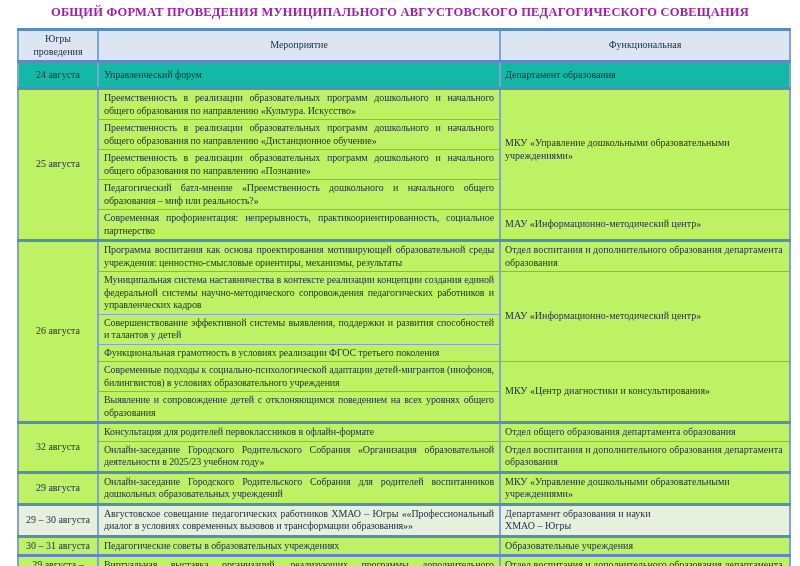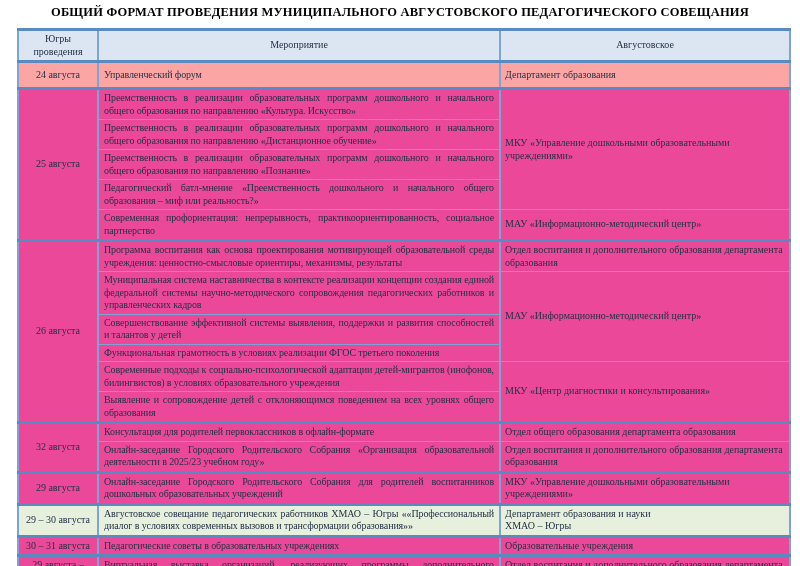--- a/index.html
+++ b/index.html
@@ -2,21 +2,21 @@
 <html><head>
 <meta charset="utf-8">
 <style>
   html,body{margin:0;padding:0;background:#ffffff;width:800px;height:566px;overflow:hidden;}
   body{font-family:"Liberation Serif","DejaVu Serif",serif;color:#243247;}
   .page-title{
     margin:5px 10px 8px 10px;
     text-align:center;
     font-size:12.5px;
     font-weight:bold;
-    color:#000000;
+    color:#a21caf;
     letter-spacing:0.2px;
   }
   table.schedule{
     border-collapse:collapse;
     table-layout:fixed;
     width:772px;
     margin-left:17px;
     border:2px solid #5a8bc0;
   }
   col.c1{width:80px;}
@@ -34,41 +34,41 @@
   thead, tbody{border-top:3px solid #5a8bc0;border-bottom:3px solid #5a8bc0;}
   thead th{
     background:#dce6f2;
     font-weight:normal;
     text-align:center;
     height:16px;
   }
   td.c-date{text-align:center;white-space:pre-line;}
   td.c-event{text-align:justify;padding:2px 5px;letter-spacing:-0.12px;font-size:10px;}
   td.c-resp{white-space:pre-line;}
-  tbody.bg-blue td{background:#ec4899;}
-  tbody.bg-peach td{background:#fca5a5;}
+  tbody.bg-blue td{background:#bef264;}
+  tbody.bg-peach td{background:#14b8a6;}
   tbody.bg-green td{background:#e7efdd;}
   tbody.bg-peach td{height:20px;}
 </style>
 </head>
 <body>
 
 <div class="page-title">ОБЩИЙ ФОРМАТ ПРОВЕДЕНИЯ МУНИЦИПАЛЬНОГО АВГУСТОВСКОГО ПЕДАГОГИЧЕСКОГО СОВЕЩАНИЯ</div>
 
 <table class="schedule">
   <colgroup>
       <col class="c1">
       <col class="c2">
       <col class="c3">
     </colgroup>
   <thead>
     <tr>
       <th>Югры проведения</th>
       <th>Мероприятие</th>
-      <th>Августовское</th>
+      <th>Функциональная</th>
     </tr>
   </thead>
 
   <tbody class="bg-peach">
     <tr>
       <td class="c-date">24 августа</td>
       <td class="c-event">Управленческий форум</td>
       <td class="c-resp">Департамент образования</td>
     </tr>
   </tbody>

